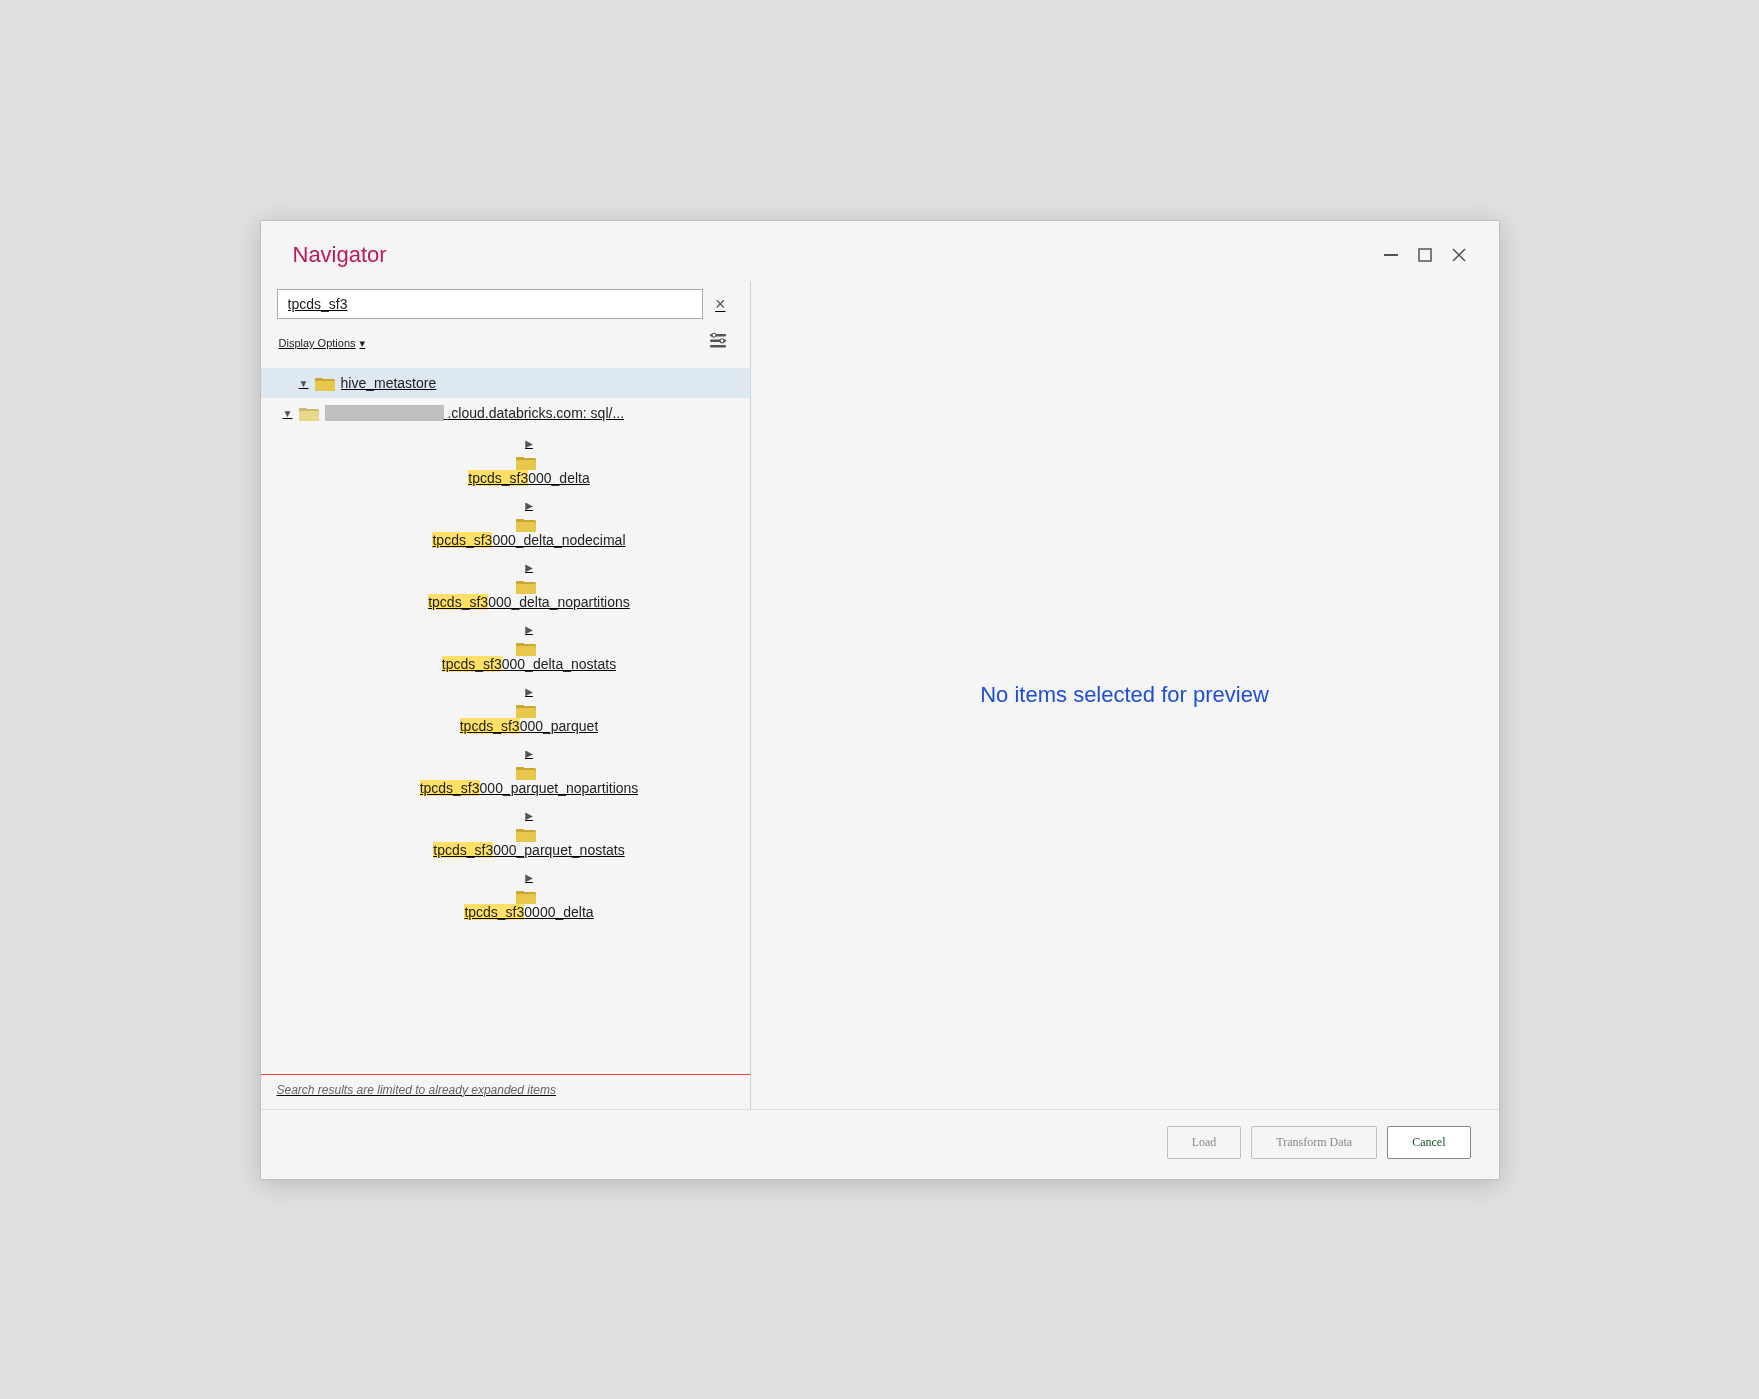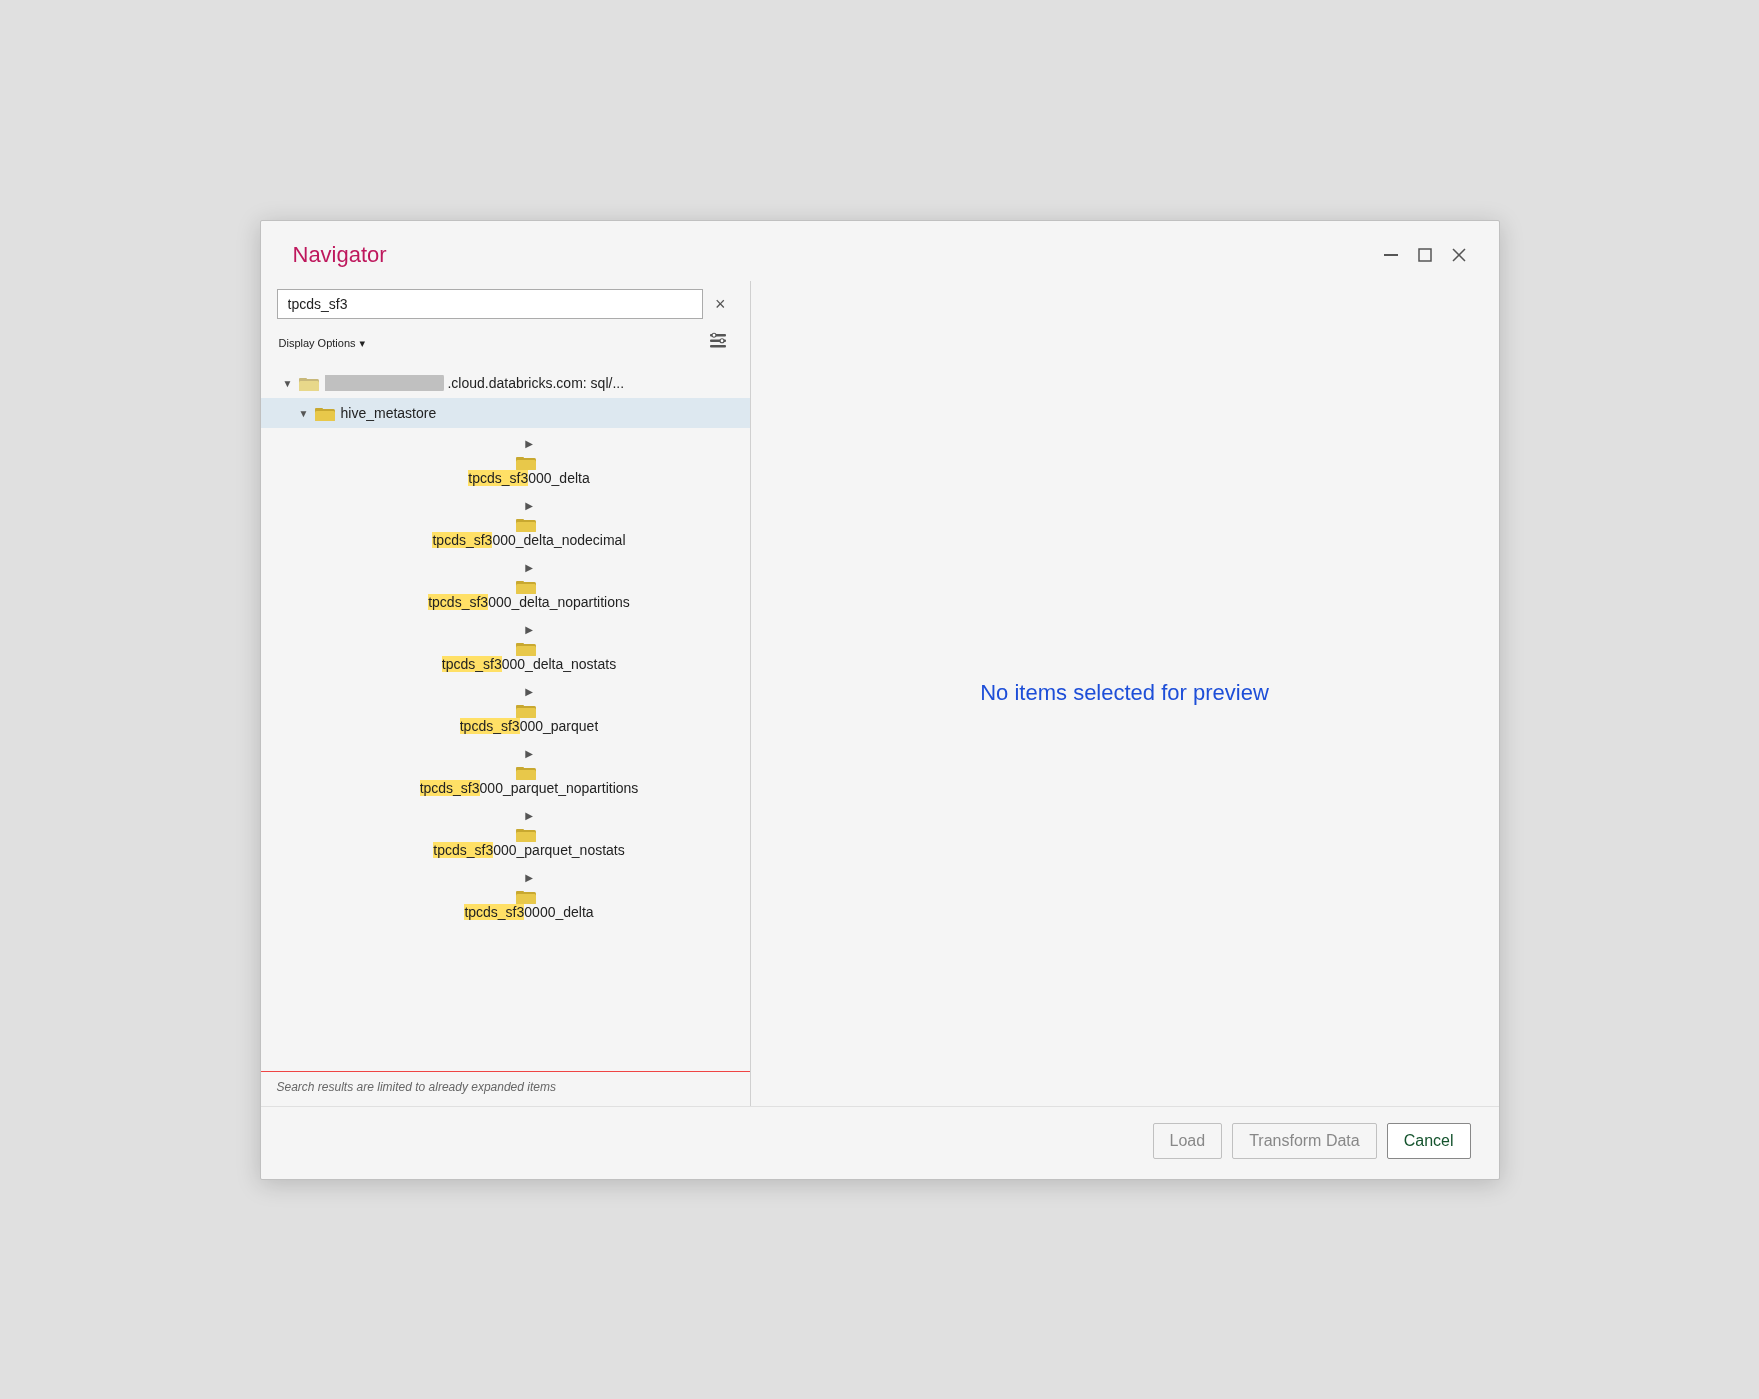--- a/index.html
+++ b/index.html
@@ -62,20 +62,21 @@
       flex: 1;
       padding: 0 0 0 0;
     }
     .left-panel {
       width: 490px;
       min-width: 490px;
       border-right: 1px solid #d0d0d0;
       display: flex;
       flex-direction: column;
       padding: 8px 0 0 0;
+      text-decoration: underline;
     }
     .search-row {
       display: flex;
       align-items: center;
       margin: 0 16px 8px 16px;
       gap: 4px;
     }
     .search-box {
       flex: 1;
       border: 1px solid #ababab;
@@ -187,27 +188,28 @@
     }
     .footer {
       display: flex;
       align-items: center;
       justify-content: flex-end;
       padding: 16px 28px 20px 0;
       gap: 10px;
       border-top: 1px solid #e0e0e0;
     }
     .footer-btn {
-      padding: 8px 16px;
-      font-size: 16px;
+      padding: 8px 24px;
+      font-size: 12px;
       cursor: pointer;
       border-radius: 2px;
       border: 1px solid #c0c0c0;
       background: #f5f5f5;
       color: #888;
+      font-family: Liberation Serif, serif;
     }
     .footer-btn.cancel {
       background: #fff;
       color: #14532d;
       border: 1.5px solid #888;
     }
 
     
     .tri-right::before { content: '▶'; font-size: 10px; }
     .tri-down::before { content: '▼'; font-size: 10px; }
@@ -261,45 +263,45 @@
             <rect x="2" y="8.5" width="16" height="2.5" rx="1" fill="#555"></rect>
             <rect x="2" y="14" width="16" height="2.5" rx="1" fill="#555"></rect>
             <circle cx="6" cy="4.25" r="2" fill="#fff" stroke="#555" stroke-width="1.2"></circle>
             <circle cx="14" cy="9.75" r="2" fill="#fff" stroke="#555" stroke-width="1.2"></circle>
           </svg>
         </button>
       </div>
 
       <div class="tree-area">
 
+        <div class="tree-item indent-2 selected">
+          <button class="expand-btn">
+            <span class="tri-down"></span>
+          </button>
+          <svg class="folder-icon" viewBox="0 0 20 16">
+            <rect x="0" y="4" width="20" height="12" rx="1.5" fill="#c8a830"></rect>
+            <rect x="0" y="6" width="20" height="10" rx="1.5" fill="#e8c84a"></rect>
+            <rect x="0" y="3" width="8" height="3" rx="1" fill="#c8a830"></rect>
+          </svg>
+          <span class="item-label">hive_metastore</span>
+        </div>
+
         <div class="tree-item indent-1">
           <button class="expand-btn">
             <span class="tri-down"></span>
           </button>
           <svg class="folder-icon" viewBox="0 0 20 16">
             <rect x="0" y="4" width="20" height="12" rx="1.5" fill="#c8b87a"></rect>
             <rect x="0" y="6" width="20" height="10" rx="1.5" fill="#e8d88a"></rect>
             <rect x="0" y="3" width="8" height="3" rx="1" fill="#c8b87a"></rect>
           </svg>
           <span class="item-label">
             <span style="background:#c0c0c0;color:#c0c0c0;border-radius:2px;">████████████</span>
             <span>.cloud.databricks.com: sql/...</span>
           </span>
-        </div>
-
-        <div class="tree-item indent-2 selected">
-          <button class="expand-btn">
-            <span class="tri-down"></span>
-          </button>
-          <svg class="folder-icon" viewBox="0 0 20 16">
-            <rect x="0" y="4" width="20" height="12" rx="1.5" fill="#c8a830"></rect>
-            <rect x="0" y="6" width="20" height="10" rx="1.5" fill="#e8c84a"></rect>
-            <rect x="0" y="3" width="8" height="3" rx="1" fill="#c8a830"></rect>
-          </svg>
-          <span class="item-label">hive_metastore</span>
         </div>
 
         <div class="tree-item indent-3">
           <button class="expand-btn">
             <span class="tri-right"></span>
           </button>
           <svg class="folder-icon" viewBox="0 0 20 16">
             <rect x="0" y="4" width="20" height="12" rx="1.5" fill="#c8a830"></rect>
             <rect x="0" y="6" width="20" height="10" rx="1.5" fill="#e8c84a"></rect>
             <rect x="0" y="3" width="8" height="3" rx="1" fill="#c8a830"></rect>

